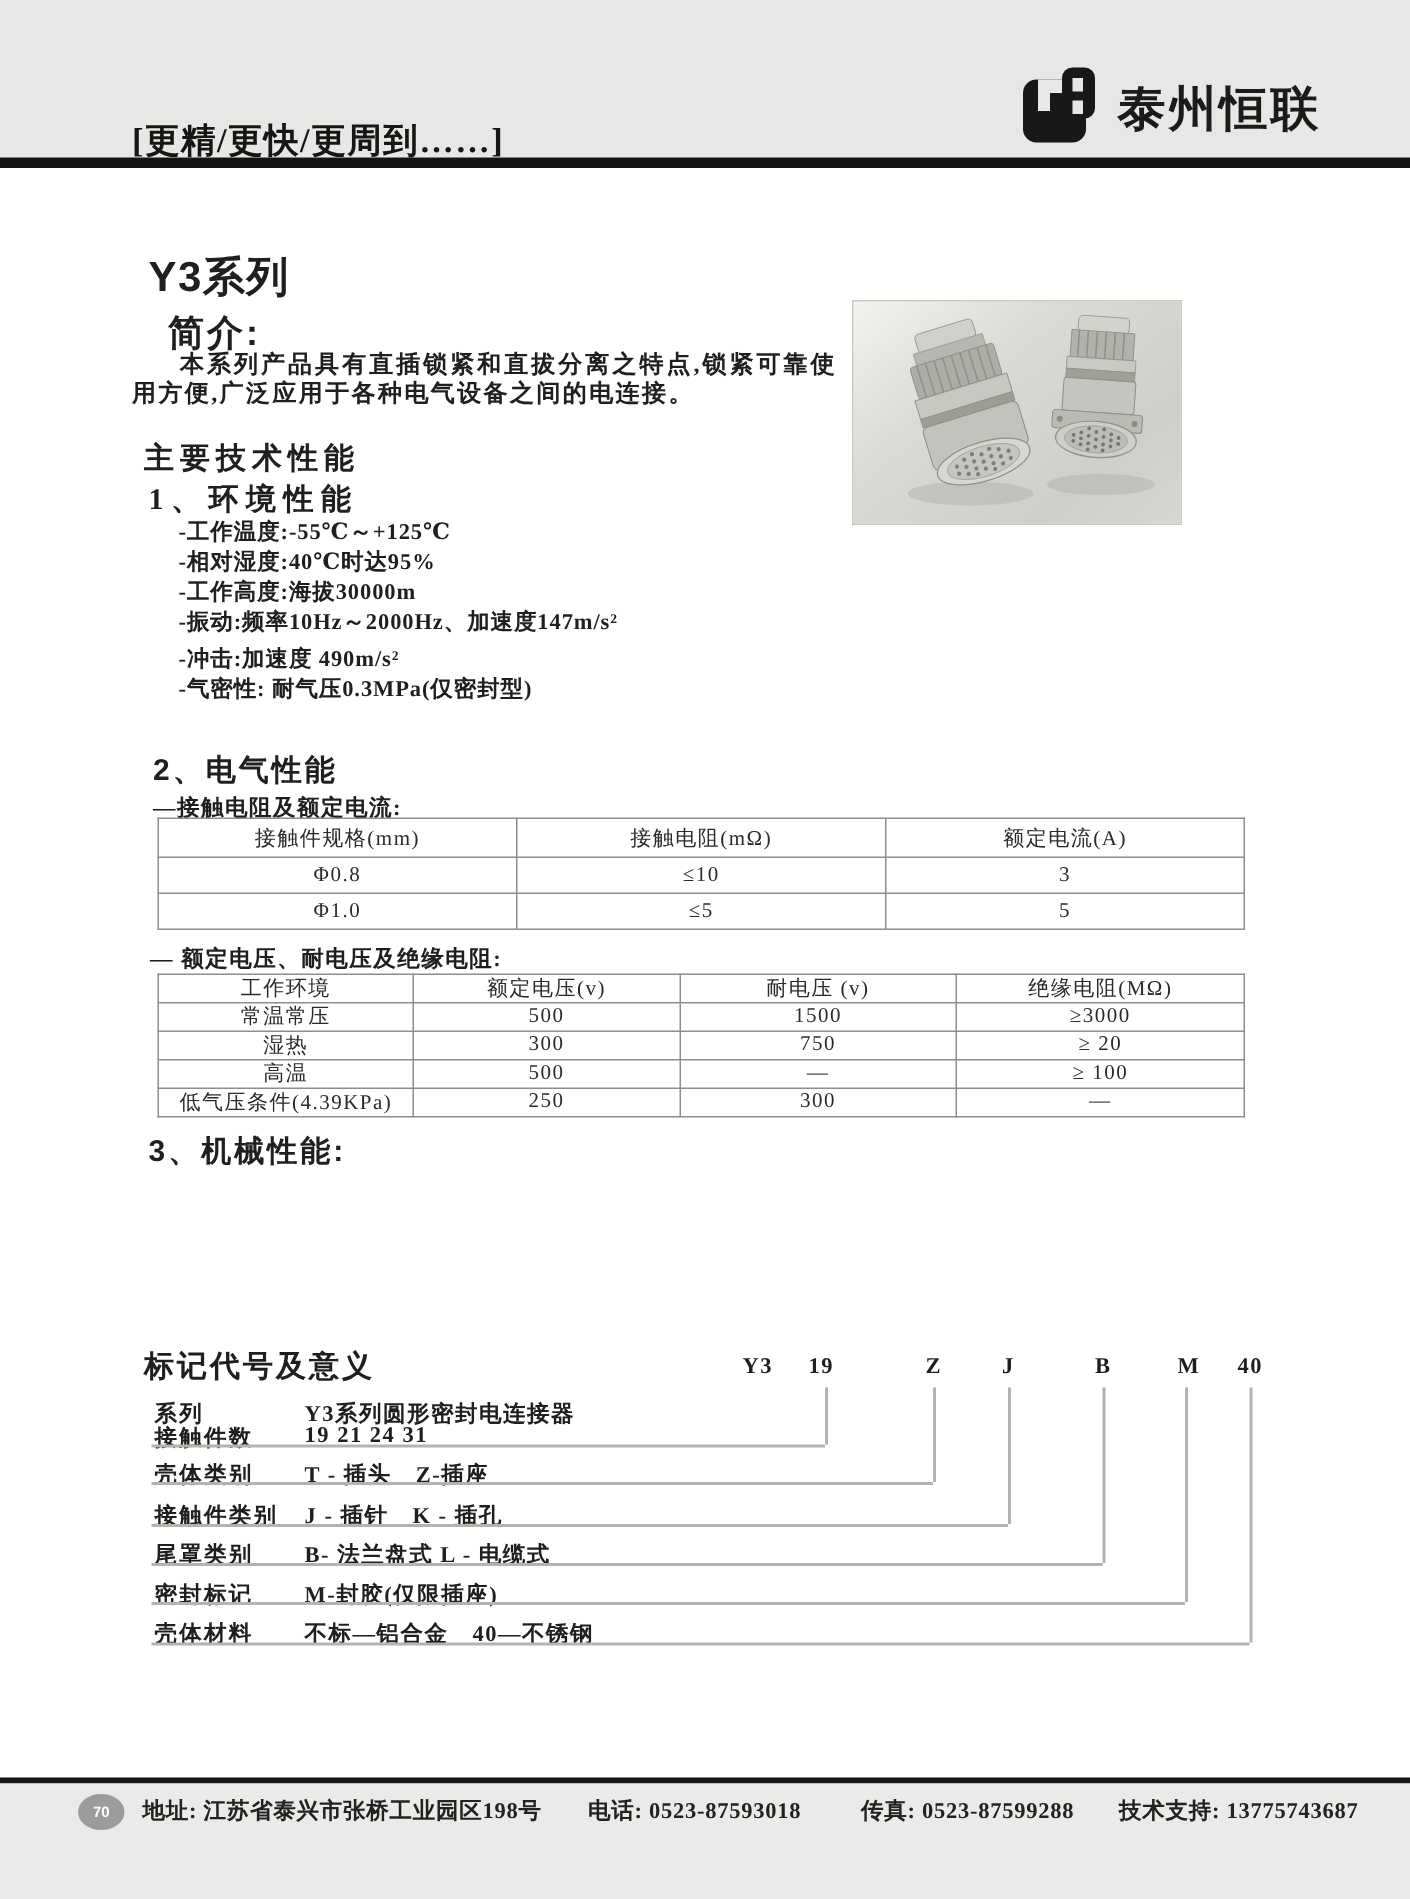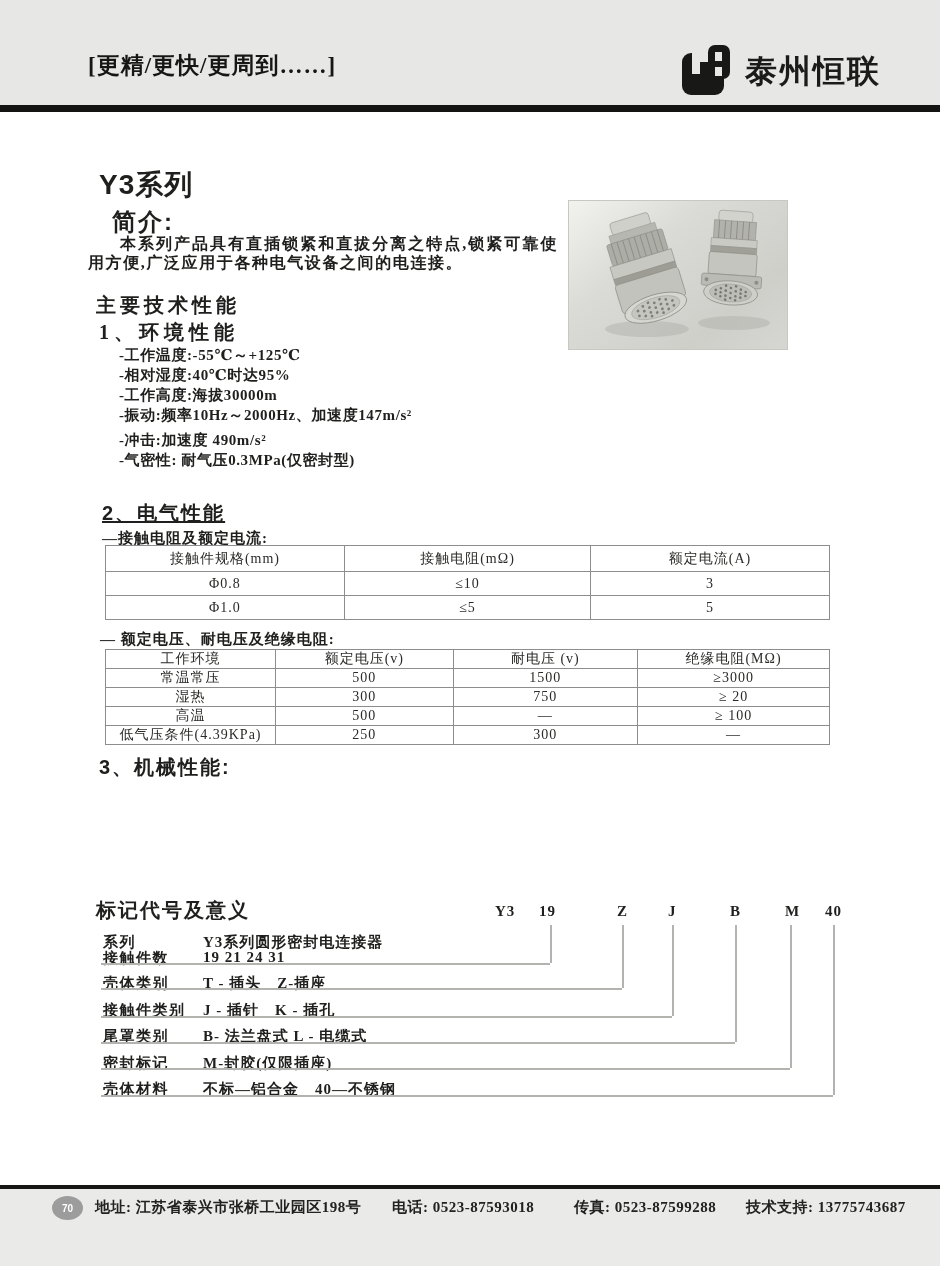--- a/index.html
+++ b/index.html
@@ -8,42 +8,42 @@
     position:relative; width:940px; height:1266px; margin:0 auto;
     background:#ffffff; overflow:hidden;
     font-family:"Liberation Serif","DejaVu Serif",serif;
     color:#1f1f1d;
   }
   .abs { position:absolute; }
 
   
   .band-top { left:0; top:0; width:940px; height:105px; background:#e7e7e5; }
   .rule-top { left:0; top:105px; width:940px; height:7px; background:#141412; }
-  .slogan { left:88px; top:50px; font-size:23px; font-weight:700; letter-spacing:1px; color:#161614; }
+  .slogan { left:88px; top:78px; font-size:23px; font-weight:700; letter-spacing:1px; color:#161614; }
   .logo-wrap { left:681px; top:44px; display:flex; align-items:center; gap:10px; }
   .brand-text { font-family:"Liberation Sans","DejaVu Sans",sans-serif; font-weight:700; font-size:32px; letter-spacing:2px; color:#1b1b19; }
 
   
   .series-title { left:99px; top:166px; font-family:"Liberation Sans","DejaVu Sans",sans-serif; font-size:28px; font-weight:900; letter-spacing:1px; }
   .intro-heading { left:112px; top:206px; font-family:Liberation Sans, sans-serif; font-size:24px; font-weight:800; letter-spacing:2px; }
   .intro-text { left:88px; top:234px; width:470px; font-size:16px; line-height:19px; font-weight:600;
     text-align:justify; text-indent:2em; letter-spacing:1.6px; }
 
   
   .photo { left:568px; top:200px; width:220px; height:150px;
     background:linear-gradient(140deg,#f2f2ef 0%,#dadad6 35%,#cfcfca 75%,#d6d6d2 100%);
     border:1px solid #c8c8c3; }
 
   .tech-heading { left:96px; top:292px; font-family:"Liberation Sans","DejaVu Sans",sans-serif; font-size:20px; font-weight:800; letter-spacing:4px; }
   .env-heading { left:99px; top:319px; font-size:20px; font-weight:600; letter-spacing:5px; }
   .env-list { left:119px; top:345px; font-size:15px; font-weight:600; letter-spacing:.6px; }
   .env-list .li { line-height:20px; }
   .env-list .li.gap { margin-top:5px; }
 
-  .elec-heading { left:102px; top:500px; font-family:"Liberation Sans","DejaVu Sans",sans-serif; font-size:20px; font-weight:800; letter-spacing:2px;text-decoration:underline; }
+  .elec-heading { left:102px; top:500px; font-family:"Liberation Sans","DejaVu Sans",sans-serif; font-size:20px; font-weight:800; letter-spacing:2px; }
   .tbl-label { font-size:15px; font-weight:700; letter-spacing:1px; }
   .t1-label { left:102px; top:529px; }
   .t2-label { left:100px; top:630px; }
 
   table.spec { border-collapse:collapse; width:725px; table-layout:fixed; }
   table.spec td, table.spec th { border:1px solid #8d8d8d; text-align:center; vertical-align:middle;
     font-size:14px; font-weight:500; color:#2a2a28; letter-spacing:1px; }
   .table1 { left:105px; top:545px; }
   .table1 th { height:26px; }
   .table1 td { height:24px; }

